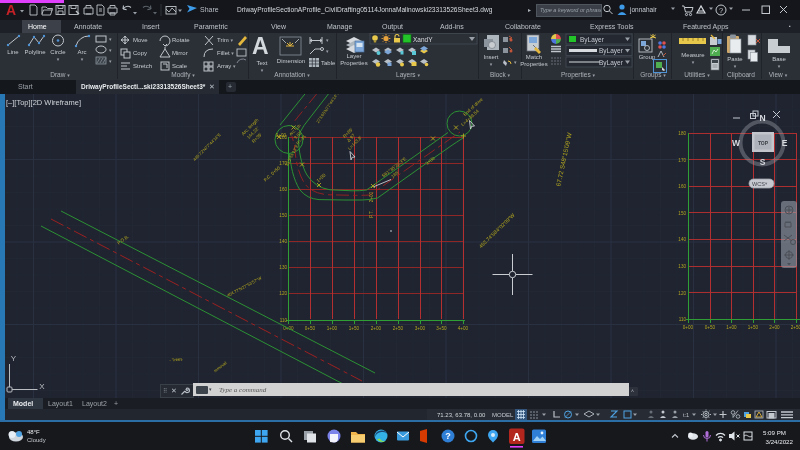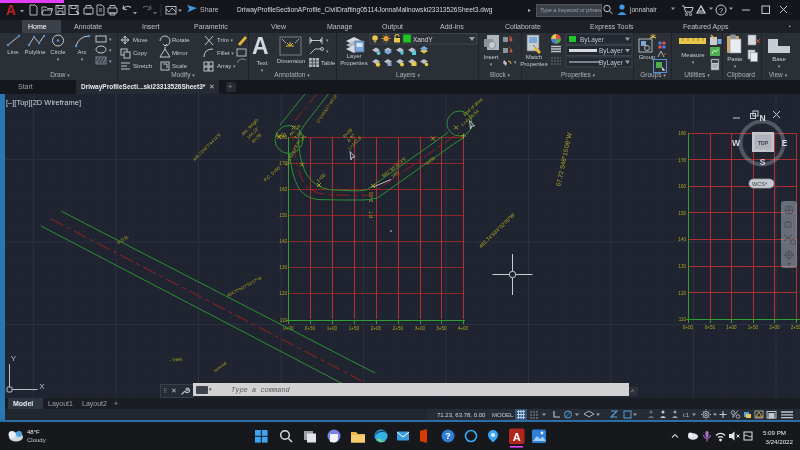--- a/index.html
+++ b/index.html
@@ -600,21 +600,21 @@
 <div class="abs" style="left:160px;top:384px;width:32px;height:12px;background:#262b33;border:1px solid #3a4048;">
   <span class="abs" style="left:2px;top:2px;font-size:6px;color:#8b939c;letter-spacing:-1px;">⠿</span>
   <span class="abs" style="left:10px;top:2px;font-size:7px;color:#b9bfc6;">✕</span>
   <svg class="abs" style="left:19px;top:2px;" width="10" height="9" viewBox="0 0 10 9">
       <path d="M1.5,7.5 l3.5,-3.5 M5,4 a2.3,2.3 0 1,0 2,-3 l-1,1.5 1,1 1.5,-1" stroke="#b9bfc6" fill="none" stroke-width="1.1"></path>
     </svg>
 </div>
 <div class="abs" style="left:193px;top:383px;width:436px;height:13px;background:#d2d2d2;">
   <span class="abs" style="left:3px;top:2.5px;width:12px;height:8px;background:#3e444c;border-radius:1px;"></span>
   <span class="abs" style="left:16px;top:3px;font-size:5px;color:#3e444c;">▾</span>
-  <span class="abs" style="left:38px;top:3px;font-size:7px;font-style:italic;color:#595959;font-family:Liberation Mono, monospace;">Type a command</span>
+  <span class="abs" style="left:26px;top:3px;font-size:7px;font-style:italic;color:#595959;font-family:Liberation Serif, serif;">Type a command</span>
 </div>
 <div class="abs" style="left:629px;top:387px;width:9px;height:9px;background:#2c313b;border-radius:1px;">
     <span class="abs" style="left:2px;top:1px;font-size:5px;color:#b9bfc6;">˄</span>
   </div>
 
 <div class="abs" id="tabsrow2">
   <div class="abs" style="left:8px;top:0;width:35px;height:11px;background:#2e3642;"></div>
   <span class="abs" style="left:13px;top:1.5px;font-size:7px;font-weight:bold;color:#e8ebee;">Model</span>
   <span class="abs" style="left:48px;top:1.5px;font-size:7px;color:#9ba1a8;">Layout1</span>
   <span class="abs" style="left:82px;top:1.5px;font-size:7px;color:#9ba1a8;">Layout2</span>

